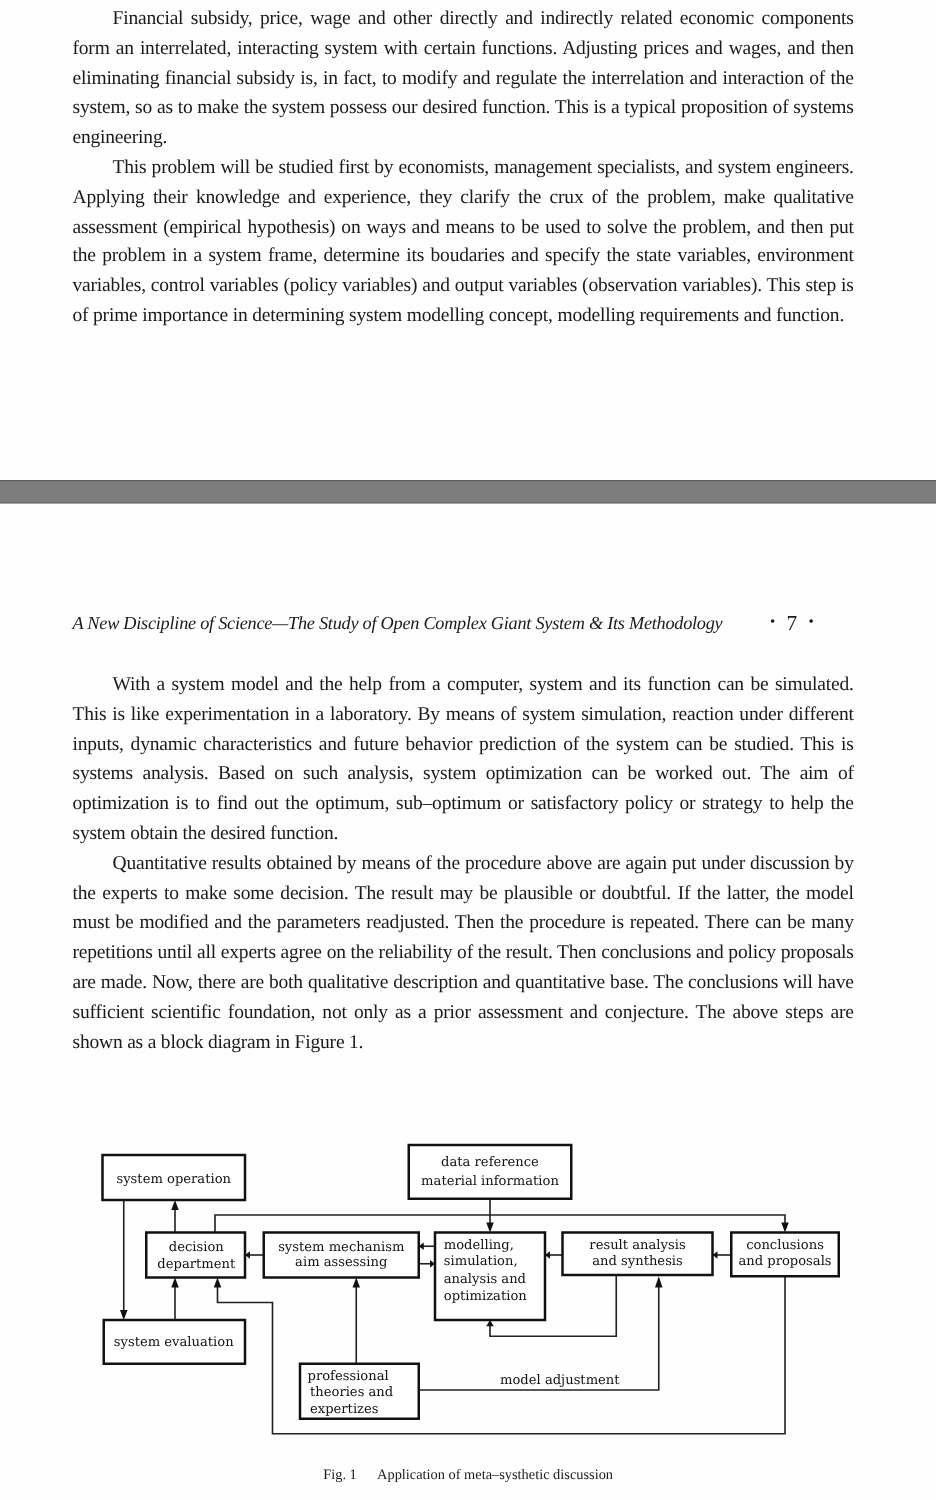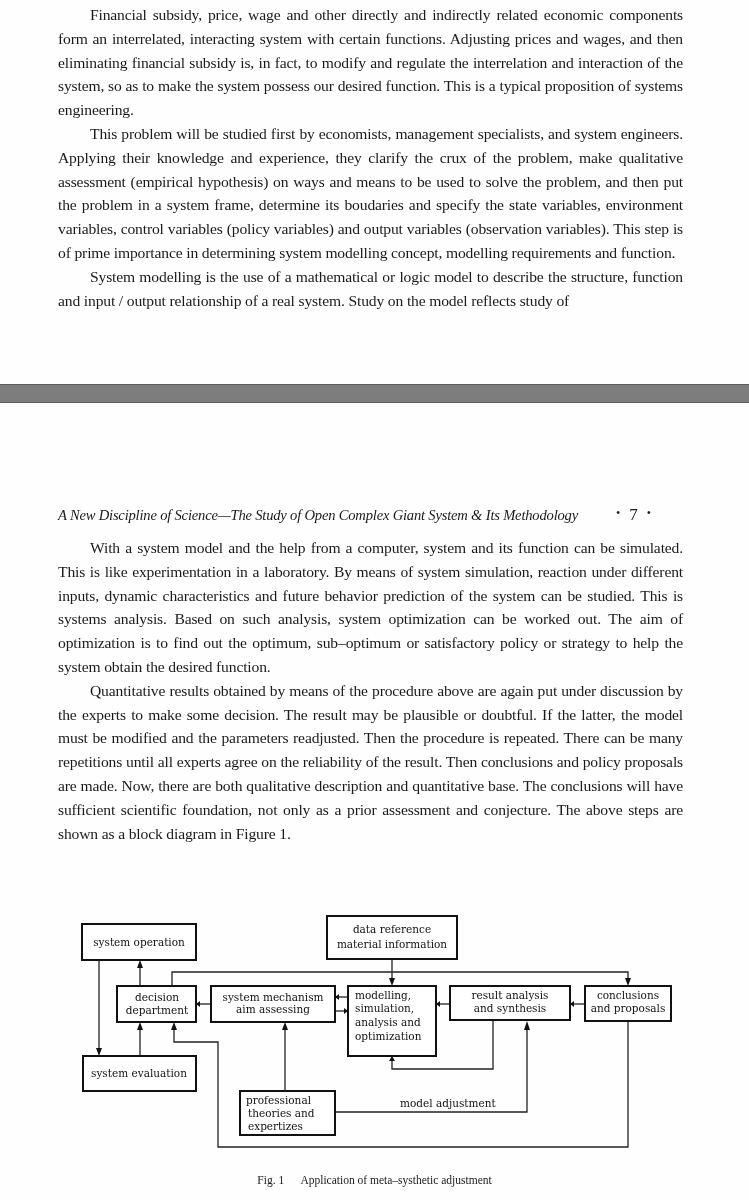--- a/index.html
+++ b/index.html
@@ -20,21 +20,21 @@
     content: ""; position: absolute; left: 0; right: 0; bottom: -3px; height: 2px; background: #dcdcdc;
   }
   .text-block {
     position: absolute; left: 58px; width: 625px;
     font-size: 15.6px; line-height: 23.8px; text-align: justify;
     letter-spacing: -0.15px;
   }
   .text-block p { margin: 0; text-indent: 32px; }
   .text-block p.cont { text-indent: 0; }
   .running-head {
-    position: absolute; left: 58px; top: 104px; width: 620px;
+    position: absolute; left: 58px; top: 88px; width: 620px;
     font-size: 14.6px; font-style: italic; letter-spacing: -0.2px;
     white-space: nowrap;
   }
   .running-head .pgno {
     position: absolute; left: 549px; top: -2px; font-style: normal; font-size: 17px;
     letter-spacing: 0;
   }
   .running-head .pgno .dot { font-size: 12px; vertical-align: 3px; padding: 0 9px; }
   svg.diagram { position: absolute; left: 0; top: 0; }
   .box { fill: #ffffff; stroke: #111; stroke-width: 2; }
@@ -49,21 +49,20 @@
   }
   .caption .fig-num { margin-right: 14px; text-align: right; }
 </style>
 </head>
 <body>
 
 <div class="page page-top">
   <div class="text-block" style="top:3px;">
     <p>Financial subsidy, price, wage and other directly and indirectly related economic components form an interrelated, interacting system with certain functions. Adjusting prices and wages, and then eliminating financial subsidy is, in fact, to modify and regulate the interrelation and interaction of the system, so as to make the system possess our desired function. This is a typical proposition of systems engineering.</p>
     <p>This problem will be studied first by economists, management specialists, and system engineers. Applying their knowledge and experience, they clarify the crux of the problem, make qualitative assessment (empirical hypothesis) on ways and means to be used to solve the problem, and then put the problem in a system frame, determine its boudaries and specify the state variables, environment variables, control variables (policy variables) and output variables (observation variables). This step is of prime importance in determining system modelling concept, modelling requirements and function.</p>
-    <p>System modelling is the use of a mathematical or logic model to describe the structure, function and input / output relationship of a real system. Study on the model reflects study of</p>
   </div>
 </div>
 
 <div class="separator"></div>
 
 <div class="page page-bottom">
   <div class="running-head">
     <span>A New Discipline of Science—The Study of Open Complex Giant System &amp; Its Methodology</span>
     <span class="pgno"><span class="dot">•</span><span>7</span><span class="dot">•</span></span>
   </div>
@@ -163,15 +162,15 @@
       <rect class="box" x="240" y="1091" width="95" height="44"></rect>
       <text class="dlabel" x="246" y="1104">professional</text>
       <text class="dlabel" x="248" y="1117">theories and</text>
       <text class="dlabel" x="248" y="1130">expertizes</text>
     </g>
     <text class="dlabel" x="400" y="1107">model adjustment</text>
   </svg>
 
   <div class="caption">
     <span class="fig-num">Fig. 1</span>
-    <span>Application of meta–systhetic adjustment</span>
+    <span>Application of meta–systhetic discussion</span>
   </div>
 </div>
 
 </body></html>

